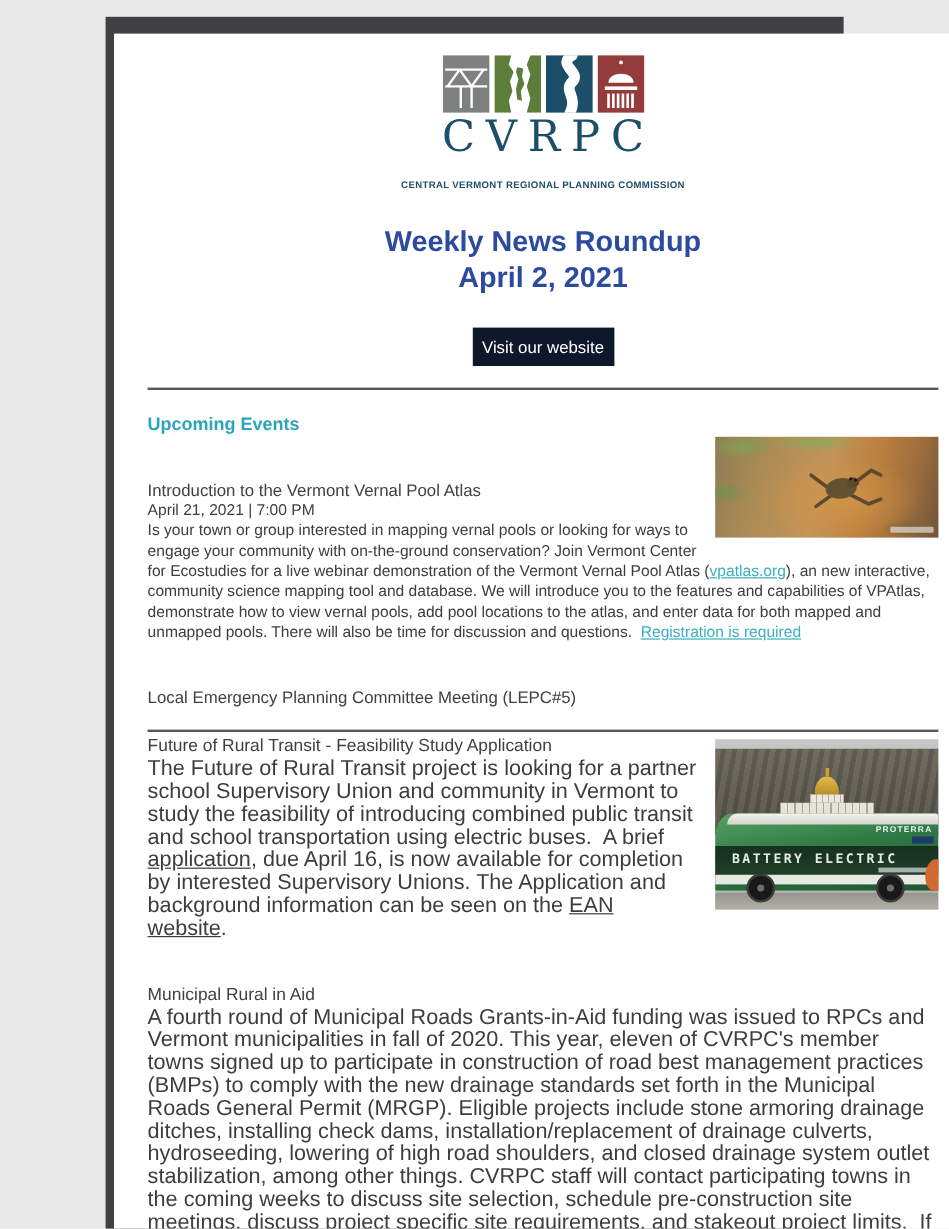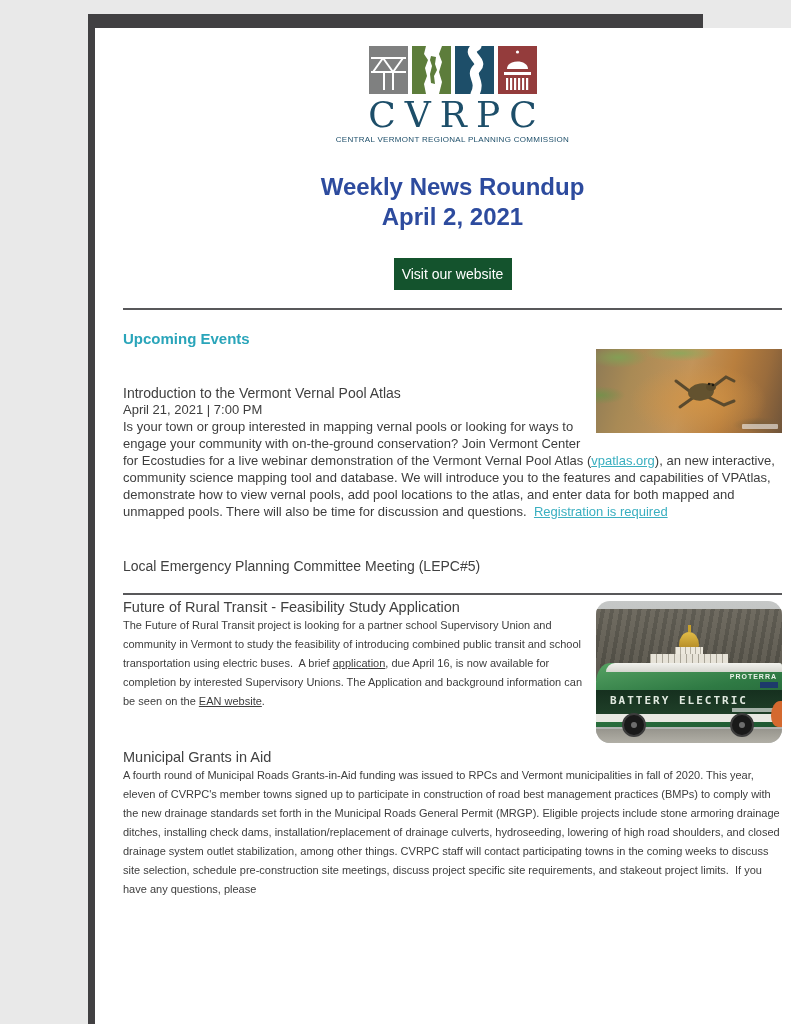--- a/index.html
+++ b/index.html
@@ -8,35 +8,35 @@
   .frame { position:absolute; left:88px; top:14px; width:615px; height:1010px; background:#414042; }
   .content { position:absolute; left:7px; top:14px; width:709px; height:996px; background:#ffffff;
              box-sizing:border-box; padding:18px 22px 0 28px; overflow:hidden; }
 
   
   .logo { text-align:center; }
   .logo-tiles { display:flex; justify-content:center; gap:4px; height:48px; }
   .tile { width:39px; height:48px; display:block; }
   .logo-acronym { font-family:"DejaVu Serif", serif; font-size:36px; color:#1d4e69;
                   letter-spacing:9px; margin-top:2px; text-indent:9px; line-height:38px; }
-  .logo-tagline { font-size:8px; font-weight:normal; color:#1d4e69; letter-spacing:0.3px; margin-top:1px; }
+  .logo-tagline { font-size:8px; font-weight:bold; color:#1d4e69; letter-spacing:0.3px; margin-top:16px; }
 
   
   .title { margin-top:28px; text-align:center; color:#2d4b9e; font-size:24px; font-weight:bold; line-height:30px; }
-  .visit-btn { display:block; width:118px; margin:26px auto 0; background:#14532d; color:#ffffff;
+  .visit-btn { display:block; width:118px; margin:26px auto 0; background:#0f172a; color:#ffffff;
                font-size:14px; text-align:center; padding:8px 0; text-decoration:none; cursor:pointer; }
   .divider { border:none; border-top:2px solid #58585a; margin:18px 0 0 0; }
 
   
   .section-heading { color:#2aa5ba; font-size:15px; font-weight:bold; margin:20px 0 0 0; }
   .article-title { color:#404040; font-size:14px; font-weight:normal; margin:38px 0 0 0; line-height:17px; }
   .article-title.tight { margin-top:4px; }
   .date-line { color:#3d3d3d; font-size:13px; line-height:16px; }
   p.body { color:#3d3d3d; font-size:13px; line-height:17px; margin:0; }
-  .community p.body { font-size:11px; line-height:19px; }
+  .community p.body { font-size:18px; line-height:19px; }
   .community .article-title { font-size:14.5px; }
   sup { font-size:9px; }
 
   a.tlink { color:#3aafc0; text-decoration:underline; cursor:pointer; }
   a.dlink { color:#3d3d3d; text-decoration:underline; cursor:pointer; }
 
   
   .photo { float:right; position:relative; overflow:hidden; margin:2px 0 6px 14px; }
 
   .frog-photo { width:186px; height:84px;
@@ -45,21 +45,21 @@
       radial-gradient(40px 14px at 12% 10%, rgba(130,160,85,.95), rgba(130,160,85,0) 75%),
       radial-gradient(34px 12px at 2% 55%, rgba(115,145,75,.9), rgba(115,145,75,0) 75%),
       radial-gradient(50px 11px at 45% 5%, rgba(140,168,92,.9), rgba(140,168,92,0) 75%),
       radial-gradient(36px 10px at 88% 90%, rgba(120,95,60,.9), rgba(120,95,60,0) 75%),
       linear-gradient(105deg, #8d7a55 0%, #a98a55 20%, #c2945a 48%, #b97f3e 68%, #9a6c3c 85%, #6f543a 100%);
   }
   .frog-svg { position:absolute; left:66px; top:14px; }
   .photo-credit { position:absolute; right:4px; bottom:4px; width:36px; height:5px;
                   background:rgba(255,255,255,0.55); border-radius:1px; }
 
-  .bus-photo { width:186px; height:142px; background:linear-gradient(#c6c8c7, #b2b4b3 45%);border-radius:14px; }
+  .bus-photo { width:186px; height:142px; background:linear-gradient(#c6c8c7, #b2b4b3 45%); }
   .hill { position:absolute; left:0; top:8px; width:186px; height:72px;
     background:
       repeating-linear-gradient(100deg, rgba(90,86,76,.55) 0 5px, rgba(60,58,50,.55) 5px 9px),
       linear-gradient(#8a867b, #5f5c53); }
   .statehouse { position:absolute; left:50%; top:24px; transform:translateX(-50%); width:78px; height:40px; text-align:center; }
   .spire { width:3px; height:7px; background:#c9a22b; margin:0 auto; }
   .dome { width:20px; height:15px; background:linear-gradient(#e2bc47, #b8902a); border-radius:50% 50% 6% 6% / 85% 85% 6% 6%; margin:0 auto; }
   .drum { width:28px; height:7px; background:#ece8dd; margin:0 auto;
           background-image:repeating-linear-gradient(90deg, rgba(120,115,100,.5) 0 1px, transparent 1px 5px); }
   .bldg { width:78px; height:11px; background:#e7e3d8; margin:0 auto;
@@ -196,20 +196,20 @@
         <div class="ground"></div>
         <div class="wheel front"></div>
         <div class="wheel rear"></div>
         <div class="cone"></div>
       </div>
 
 
       <h3 class="article-title tight">Future of Rural Transit - Feasibility Study Application</h3>
       <p class="body"><span>The Future of Rural Transit project is looking for a partner school Supervisory Union and community in Vermont to study the feasibility of introducing combined public transit and school transportation using electric buses.&nbsp; A brief </span><a class="dlink">application</a><span>, due April 16, is now available for completion by interested Supervisory Unions. The Application and background information can be seen on the </span><a class="dlink">EAN website</a><span>.</span></p>
 
-      <h3 class="article-title">Municipal Grants in Aid</h3>
+      <h3 class="article-title">Municipal Rural in Aid</h3>
       <p class="body"><span>A fourth round of Municipal Roads Grants-in-Aid funding was issued to RPCs and Vermont municipalities in fall of 2020. This year, eleven of CVRPC's member towns signed up to participate in construction of road best management practices (BMPs) to comply with the new drainage standards set forth in the Municipal Roads General Permit (MRGP). Eligible projects include stone armoring drainage ditches, installing check dams, installation/replacement of drainage culverts, hydroseeding, lowering of high road shoulders, and closed drainage system outlet stabilization, among other things. CVRPC staff will contact participating towns in the coming weeks to discuss site selection, schedule pre-construction site meetings, discuss project specific site requirements, and stakeout project limits.&nbsp; If you have any questions, please </span></p>
 
       <div class="clear"></div>
     </div>
 
   </div>
 </div>
 
 </body></html>

